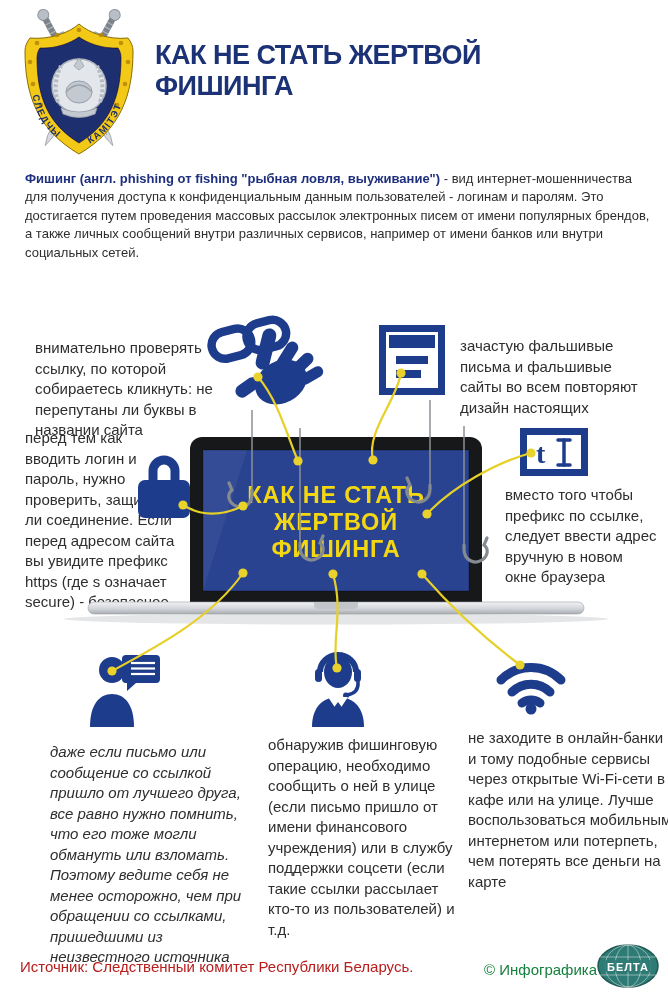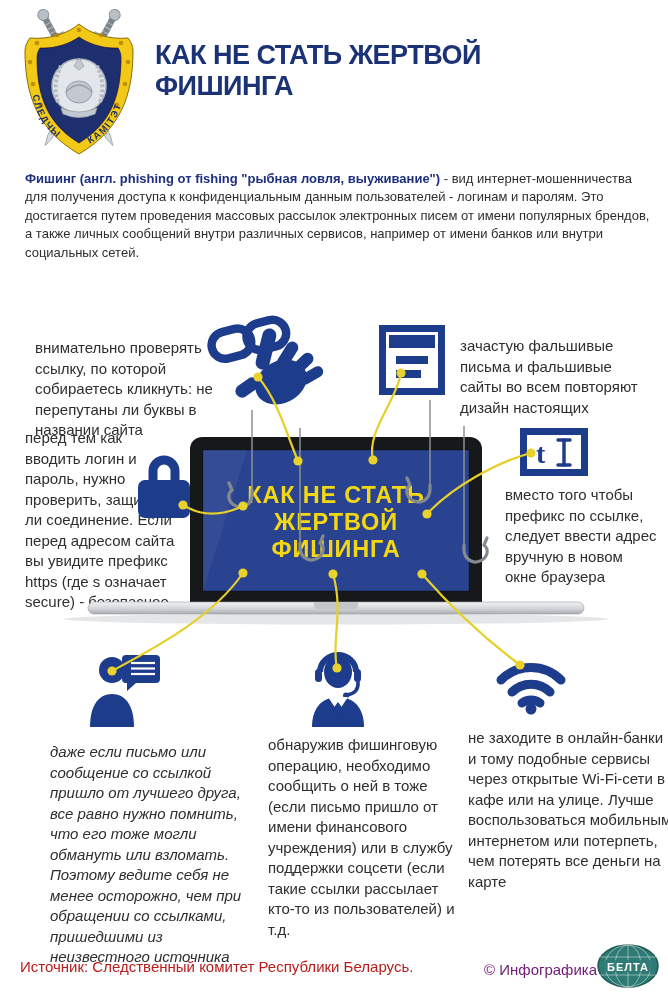--- a/index.html
+++ b/index.html
@@ -12,21 +12,21 @@
   .intro .lead{font-weight:bold;color:#1d2f7e;}
   .tip{font-size:15px;line-height:1.37;color:#2e2e2e;}
   .tip-1{left:35px;top:318px;width:192px;margin-top:20px;}
   .tip-2{left:460px;top:320px;width:188px;margin-top:16px;}
   .tip-3{left:25px;top:428px;width:156px;}
   .tip-4{left:505px;top:485px;width:152px;}
   .tip-5{left:50px;top:742px;width:216px;font-style:italic;}
   .tip-6{left:268px;top:735px;width:192px;}
   .tip-7{left:468px;top:728px;width:206px;}
   .footer-src{left:20px;top:958px;font-size:15px;color:#b91c1c;}
-  .footer-credit{left:484px;top:961px;font-size:15px;color:#701a75;}
+  .footer-credit{left:484px;top:961px;font-size:15px;color:#15803d;}
   svg{display:block;}
   .overlay{left:0;top:0;pointer-events:none;}
 </style>
 </head>
 <body>
 
 <div class="canvas">
 
   <svg class="abs" style="left:8px;top:4px;" width="142" height="158" viewBox="0 0 142 158">
     <defs>
@@ -86,21 +86,21 @@
     <div>ФИШИНГА</div>
   </div>
 
   <div class="abs intro"><span class="lead">Фишинг (англ. phishing от fishing "рыбная ловля, выуживание")</span><span> - вид интернет-мошенничества для получения доступа к конфиденциальным данным пользователей - логинам и паролям. Это достигается путем проведения массовых рассылок электронных писем от имени популярных брендов, а также личных сообщений внутри различных сервисов, например от имени банков или внутри социальных сетей.</span></div>
 
   <div class="abs tip tip-1">внимательно проверять ссылку, по которой собираетесь кликнуть: не перепутаны ли буквы в названии сайта</div>
   <div class="abs tip tip-2">зачастую фальшивые письма и фальшивые сайты во всем повторяют дизайн настоящих</div>
   <div class="abs tip tip-3">перед тем как вводить логин и пароль, нужно проверить, защищено ли соединение. Если перед адресом сайта вы увидите префикс https (где s означает secure) - безопасное</div>
   <div class="abs tip tip-4">вместо того чтобы префикс по ссылке, следует ввести адрес вручную в новом окне браузера</div>
   <div class="abs tip tip-5">даже если письмо или сообщение со ссылкой пришло от лучшего друга, все равно нужно помнить, что его тоже могли обмануть или взломать. Поэтому ведите себя не менее осторожно, чем при обращении со ссылками, пришедшими из неизвестного источника</div>
-  <div class="abs tip tip-6">обнаружив фишинговую операцию, необходимо сообщить о ней в тоже (если письмо пришло от имени финансового учреждения) или в службу поддержки соцсети (если такие ссылки рассылает кто-то из пользователей) и т.д.</div>
+  <div class="abs tip tip-6">обнаружив фишинговую операцию, необходимо сообщить о ней в улице (если письмо пришло от имени финансового учреждения) или в службу поддержки соцсети (если такие ссылки рассылает кто-то из пользователей) и т.д.</div>
   <div class="abs tip tip-7">не заходите в онлайн-банки и тому подобные сервисы через открытые Wi-Fi-сети в кафе или на улице. Лучше воспользоваться мобильным интернетом или потерпеть, чем потерять все деньги на карте</div>
 
   <svg class="abs" style="left:203px;top:310px;" width="132" height="98" viewBox="0 0 132 98">
     <g transform="rotate(-14,45,30)" stroke="#1e3c8c" stroke-width="8.5" fill="none">
       <rect x="8" y="16" width="40" height="27" rx="13.5"></rect>
       <rect x="44" y="16" width="40" height="27" rx="13.5"></rect>
     </g>
     <g fill="#1e3c8c">
       <rect x="56" y="18" width="14" height="42" rx="7" transform="rotate(14,63,39)"></rect>
       <rect x="78" y="30" width="12" height="32" rx="6" transform="rotate(32,84,46)"></rect>

